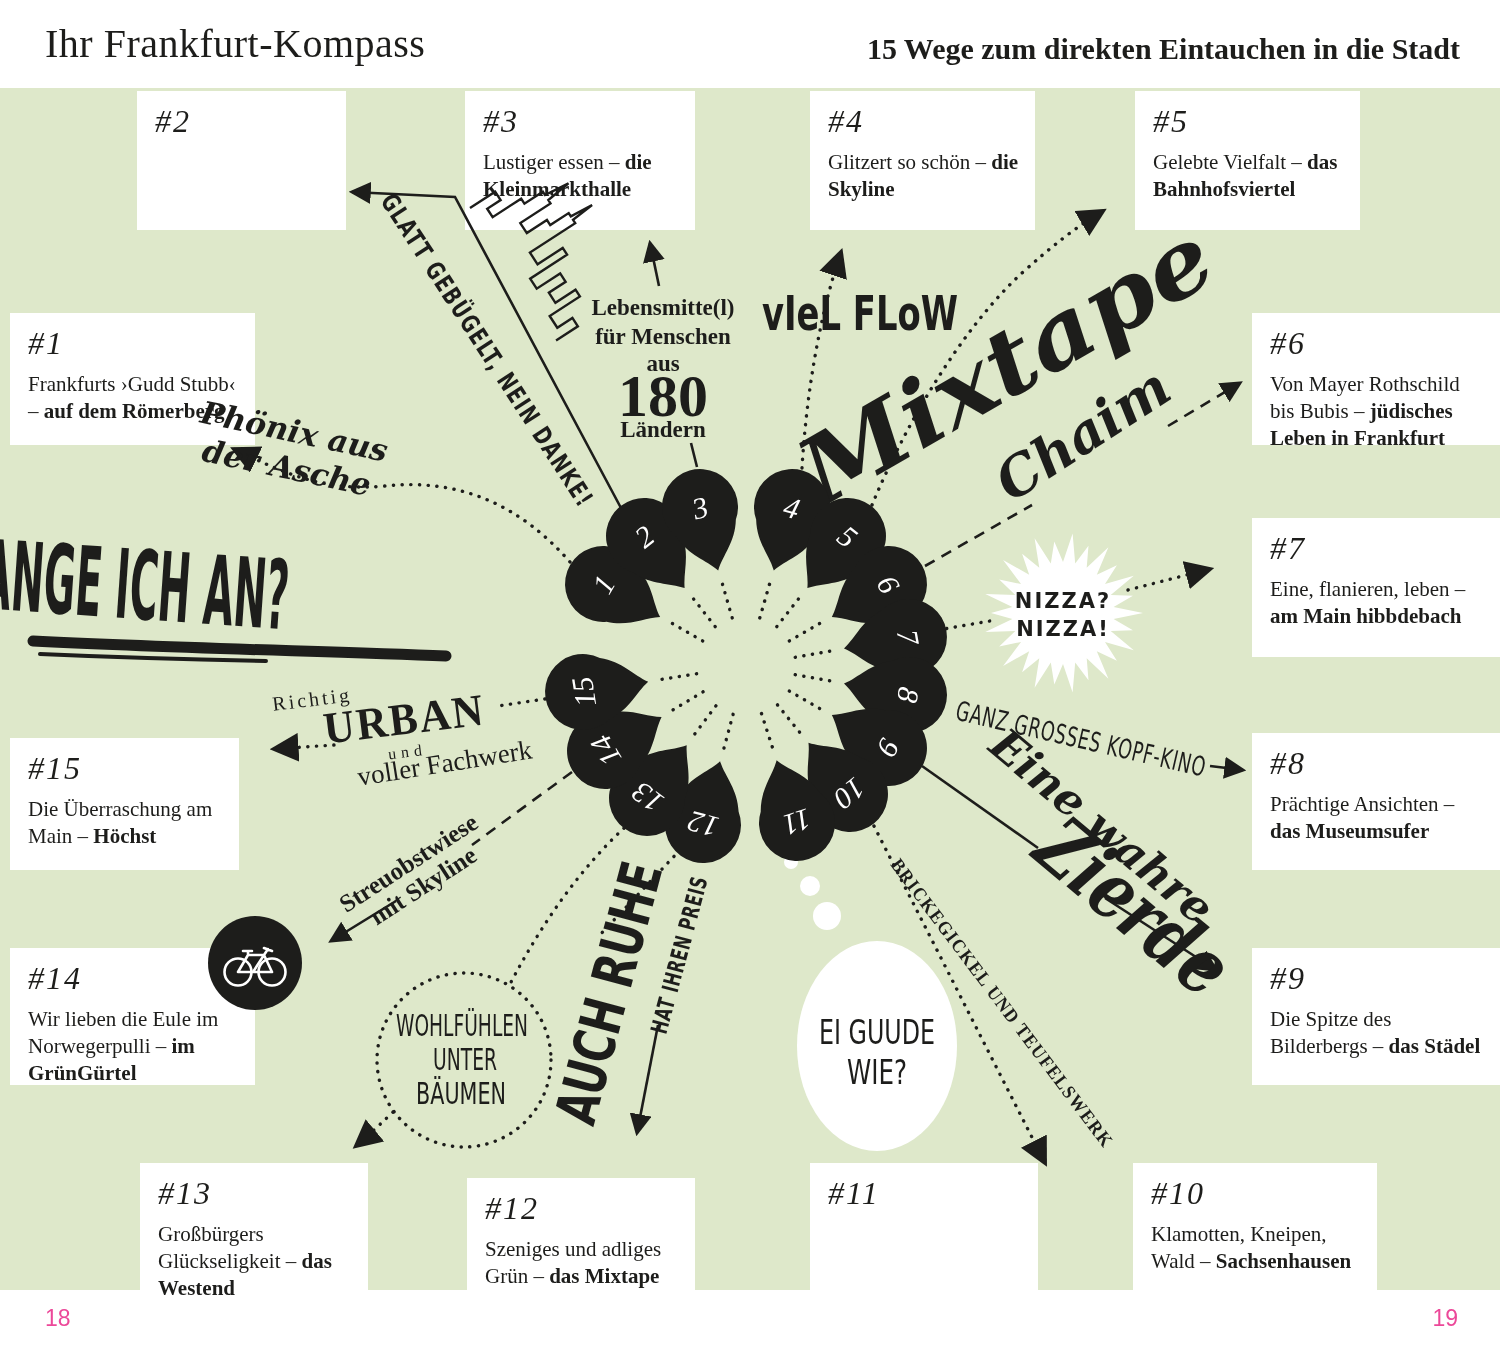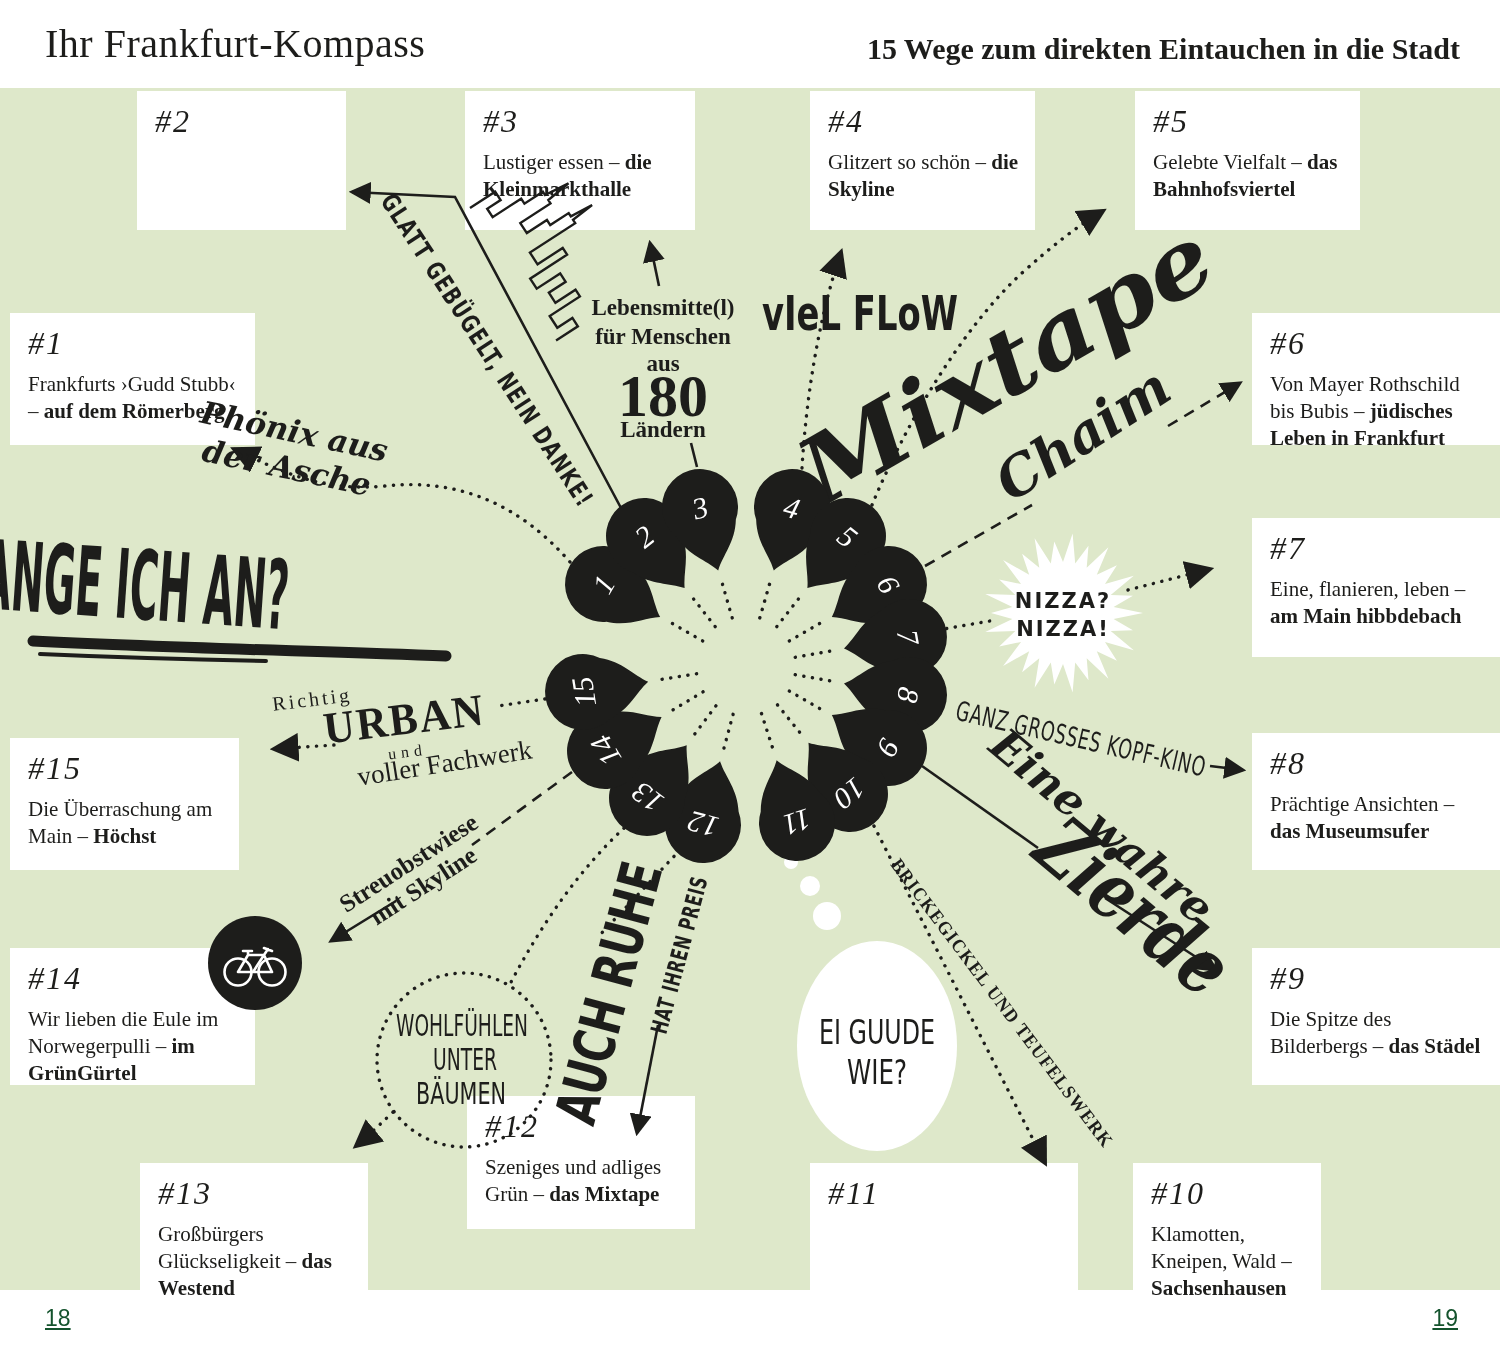--- a/index.html
+++ b/index.html
@@ -1,21 +1,21 @@
 <!DOCTYPE html>
 <html><head>
 <meta charset="utf-8">
 <style>
   html,body{margin:0;padding:0;background:#888;}
   .page{position:relative;width:1500px;height:1357px;background:#ffffff;overflow:hidden;
         font-family:"Liberation Serif",serif;color:#1d1d1b;}
   .field{position:absolute;left:0;top:88px;width:1500px;height:1202px;background:#dee8ca;}
   .hdr-title{position:absolute;left:45px;top:20px;font-size:40px;font-weight:400;margin:0;letter-spacing:.5px;}
   .hdr-sub{position:absolute;right:40px;top:32px;font-size:30px;font-weight:700;}
-  .pgnum{position:absolute;top:1305px;font-family:"Liberation Sans",sans-serif;font-size:23px;color:#14532d;text-decoration:underline;}
+  .pgnum{position:absolute;top:1305px;font-family:"Liberation Sans",sans-serif;font-size:23px;color:#ec4899;}
   .pg-l{left:45px}.pg-r{right:42px}
   .card{position:absolute;background:#fff;box-sizing:border-box;padding:12px 14px 0 18px;}
   .card-num{font-style:italic;font-size:32px;letter-spacing:2px;margin:0 0 9px 0;}
   .card p{font-size:21px;line-height:27px;margin:0;}
   .card strong{font-weight:700;}
   svg#diagram{position:absolute;left:0;top:0;pointer-events:none;}
   .dot{stroke:#1d1d1b;stroke-width:3.4;stroke-dasharray:.2 8.5;stroke-linecap:round;fill:none;}
   .dash{stroke:#1d1d1b;stroke-width:2.6;stroke-dasharray:11 8;fill:none;}
   .sol{stroke:#1d1d1b;stroke-width:2.6;fill:none;}
   .ink{fill:#1d1d1b;}
@@ -65,28 +65,28 @@
     <p><span>Eine, flanieren, leben – </span><strong>am Main hibbdebach</strong></p>
   </div>
   <div class="card" style="left:1252px;top:733px;width:248px;height:137px;">
     <div class="card-num">#8</div>
     <p><span>Prächtige Ansichten – </span><strong>das Museumsufer</strong></p>
   </div>
   <div class="card" style="left:1252px;top:948px;width:248px;height:137px;">
     <div class="card-num">#9</div>
     <p><span>Die Spitze des Bilderbergs – </span><strong>das Städel</strong></p>
   </div>
-  <div class="card" style="left:1133px;top:1163px;width:188px;height:133px;">
+  <div class="card" style="left:1133px;top:1163px;width:244px;height:133px;">
     <div class="card-num">#10</div>
     <p><span>Klamotten, Kneipen, Wald – </span><strong>Sachsenhausen</strong></p>
   </div>
-  <div class="card" style="left:810px;top:1163px;width:268px;height:133px;">
+  <div class="card" style="left:810px;top:1163px;width:228px;height:133px;">
     <div class="card-num">#11</div>
   </div>
-  <div class="card" style="left:467px;top:1096px;width:228px;height:133px;">
+  <div class="card" style="left:467px;top:1178px;width:228px;height:133px;">
     <div class="card-num">#12</div>
     <p><span>Szeniges und adliges Grün – </span><strong>das Mixtape</strong></p>
   </div>
   <div class="card" style="left:140px;top:1163px;width:228px;height:133px;">
     <div class="card-num">#13</div>
     <p><span>Großbürgers Glückseligkeit – </span><strong>das Westend</strong></p>
   </div>
   <div class="card" style="left:10px;top:948px;width:245px;height:137px;">
     <div class="card-num">#14</div>
     <p><span>Wir lieben die Eule im Norwegerpulli – </span><strong>im GrünGürtel</strong></p>

